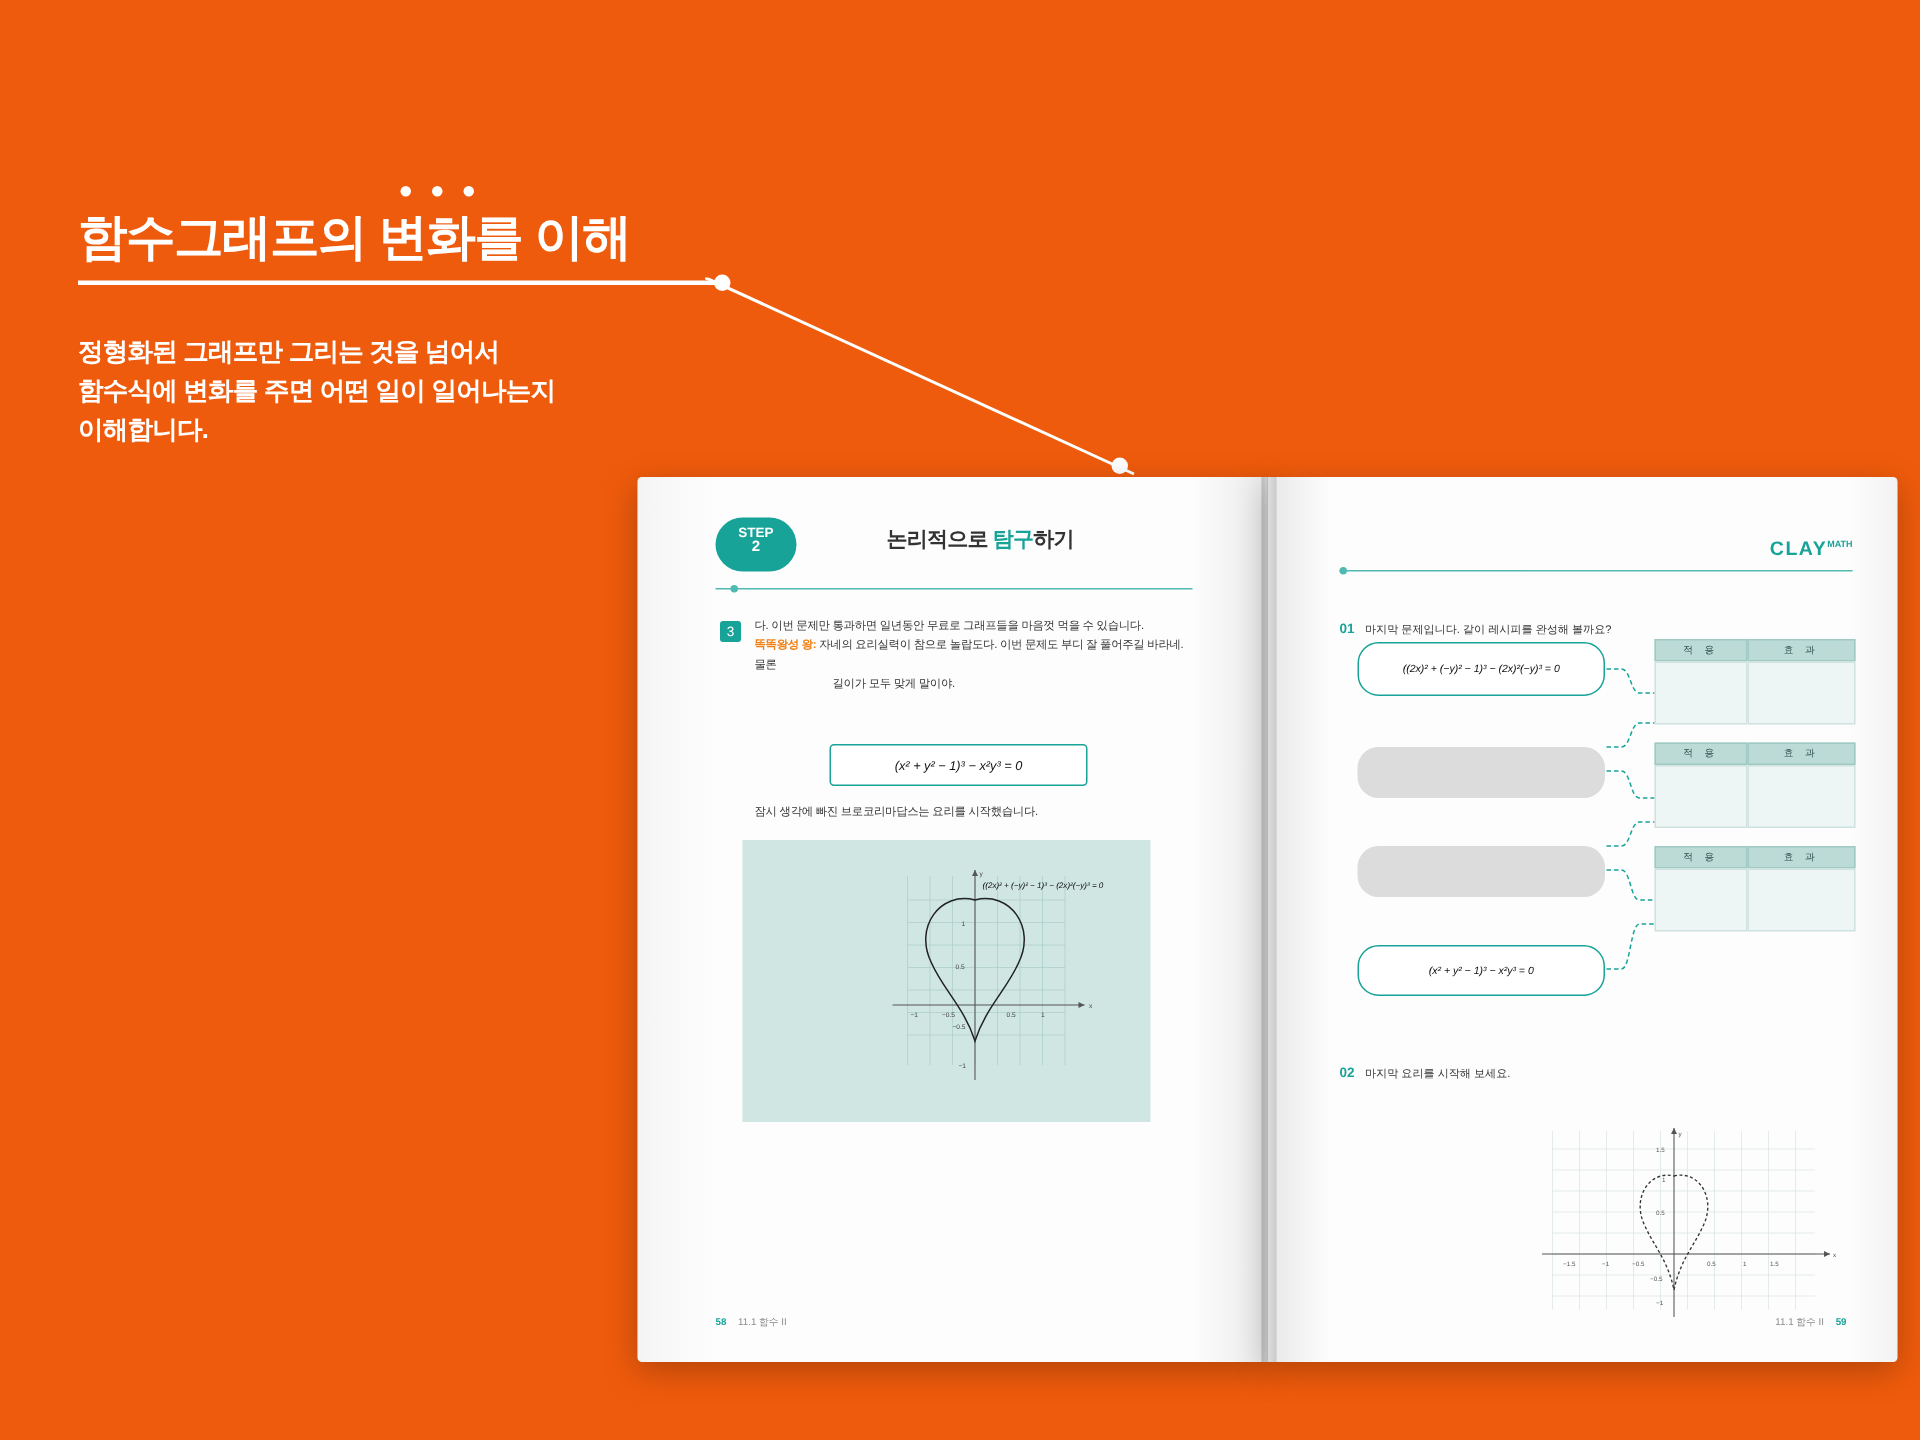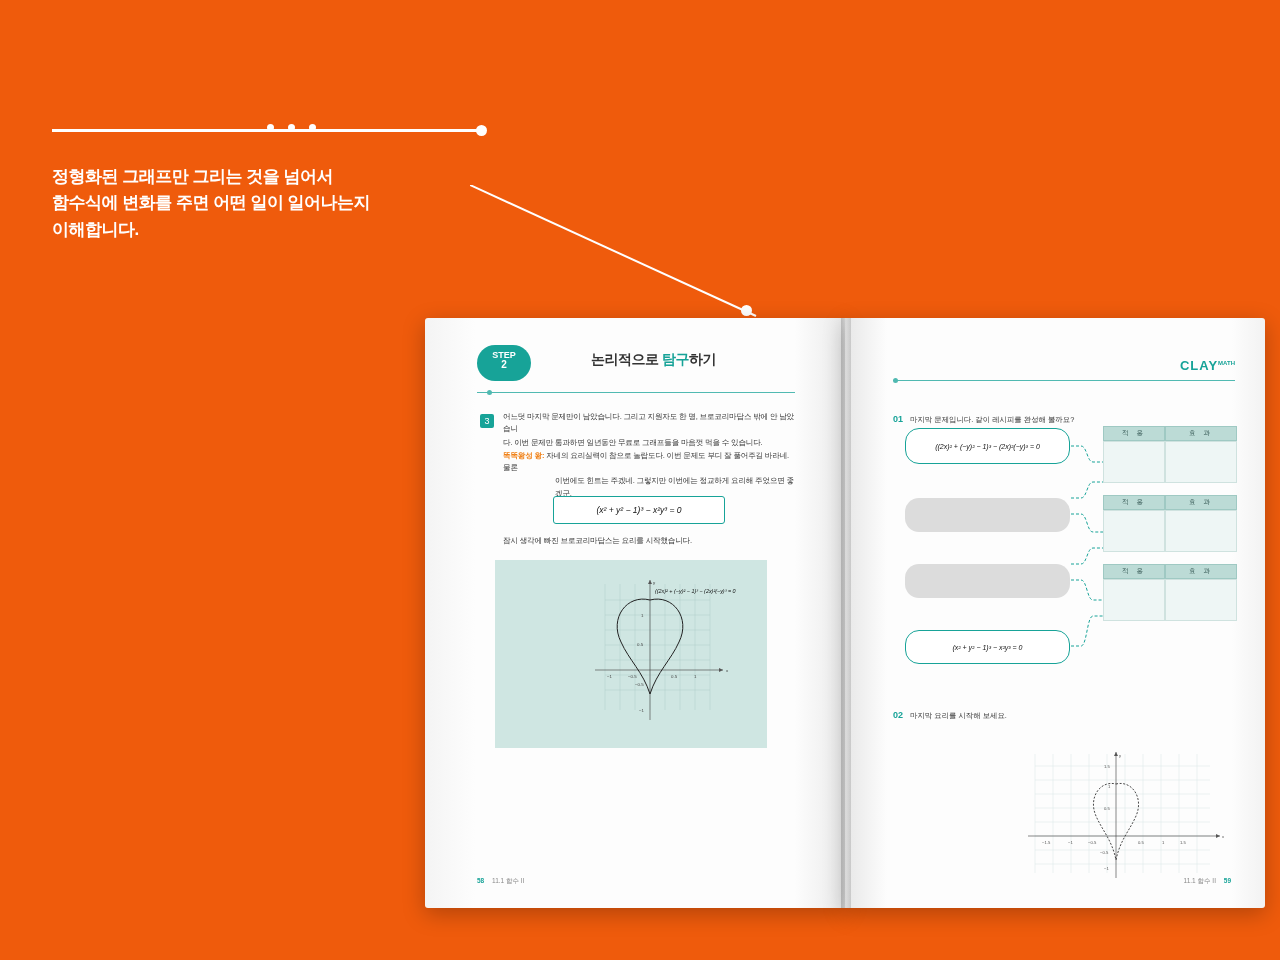--- a/index.html
+++ b/index.html
@@ -109,20 +109,21 @@
 </style>
 </head>
 <body>
 
 <div class="promo">
   <div class="dots">
     <span></span>
     <span></span>
     <span></span>
   </div>
+  <h1 class="promo-title">함수그래프의 변화를 이해</h1>
   <div class="title-rule"></div>
   <div class="promo-sub">정형화된 그래프만 그리는 것을 넘어서
 함수식에 변화를 주면 어떤 일이 일어나는지
 이해합니다.</div>
 </div>
 
 <svg class="connector" viewBox="0 0 290 135">
   <line x1="0" y1="0" x2="286" y2="131" stroke="#ffffff" stroke-width="2"></line>
 </svg>
 <div class="connector-dot"></div>
@@ -134,27 +135,25 @@
       <span>STEP</span>
       <span class="n">2</span>
     </div>
     <div class="hdr-title">
       <span>논리적으로 </span><span class="accent">탐구</span><span>하기</span>
     </div>
     <div class="hdr-rule"></div>
 
     <div class="qnum">3</div>
     <div class="qtext">
-      <p>어느덧 마지막 문제만이 남았습니다. 그리고 지원자도 한 명, 브로코리마답스 밖에 안 남았습니</p>
       <p>다. 이번 문제만 통과하면 일년동안 무료로 그래프들을 마음껏 먹을 수 있습니다.</p>
       <p>
         <span class="lbl">똑똑왕성 왕:</span>
         <span>자네의 요리실력이 참으로 놀랍도다. 이번 문제도 부디 잘 풀어주길 바라네. 물론</span>
       </p>
-      <p class="indent">이번에도 힌트는 주겠네. 그렇지만 이번에는 정교하게 요리해 주었으면 좋겠군.</p>
       <p class="indent">길이가 모두 맞게 말이야.</p>
     </div>
 
     <div class="eqbox">(x² + y² − 1)³ − x²y³ = 0</div>
     <div class="qtail">잠시 생각에 빠진 브로코리마답스는 요리를 시작했습니다.</div>
 
     <div class="tealpanel">
       <svg class="graph-svg" width="272" height="188" viewBox="0 0 272 188">
         <g stroke="#aecdc8" stroke-width="0.5">
           <path d="M110 24 V150 M125 24 V150 M140 24 V150 M155 24 V150 M170 24 V150 M185 24 V150 M200 24 V150 M215 24 V150"></path>

